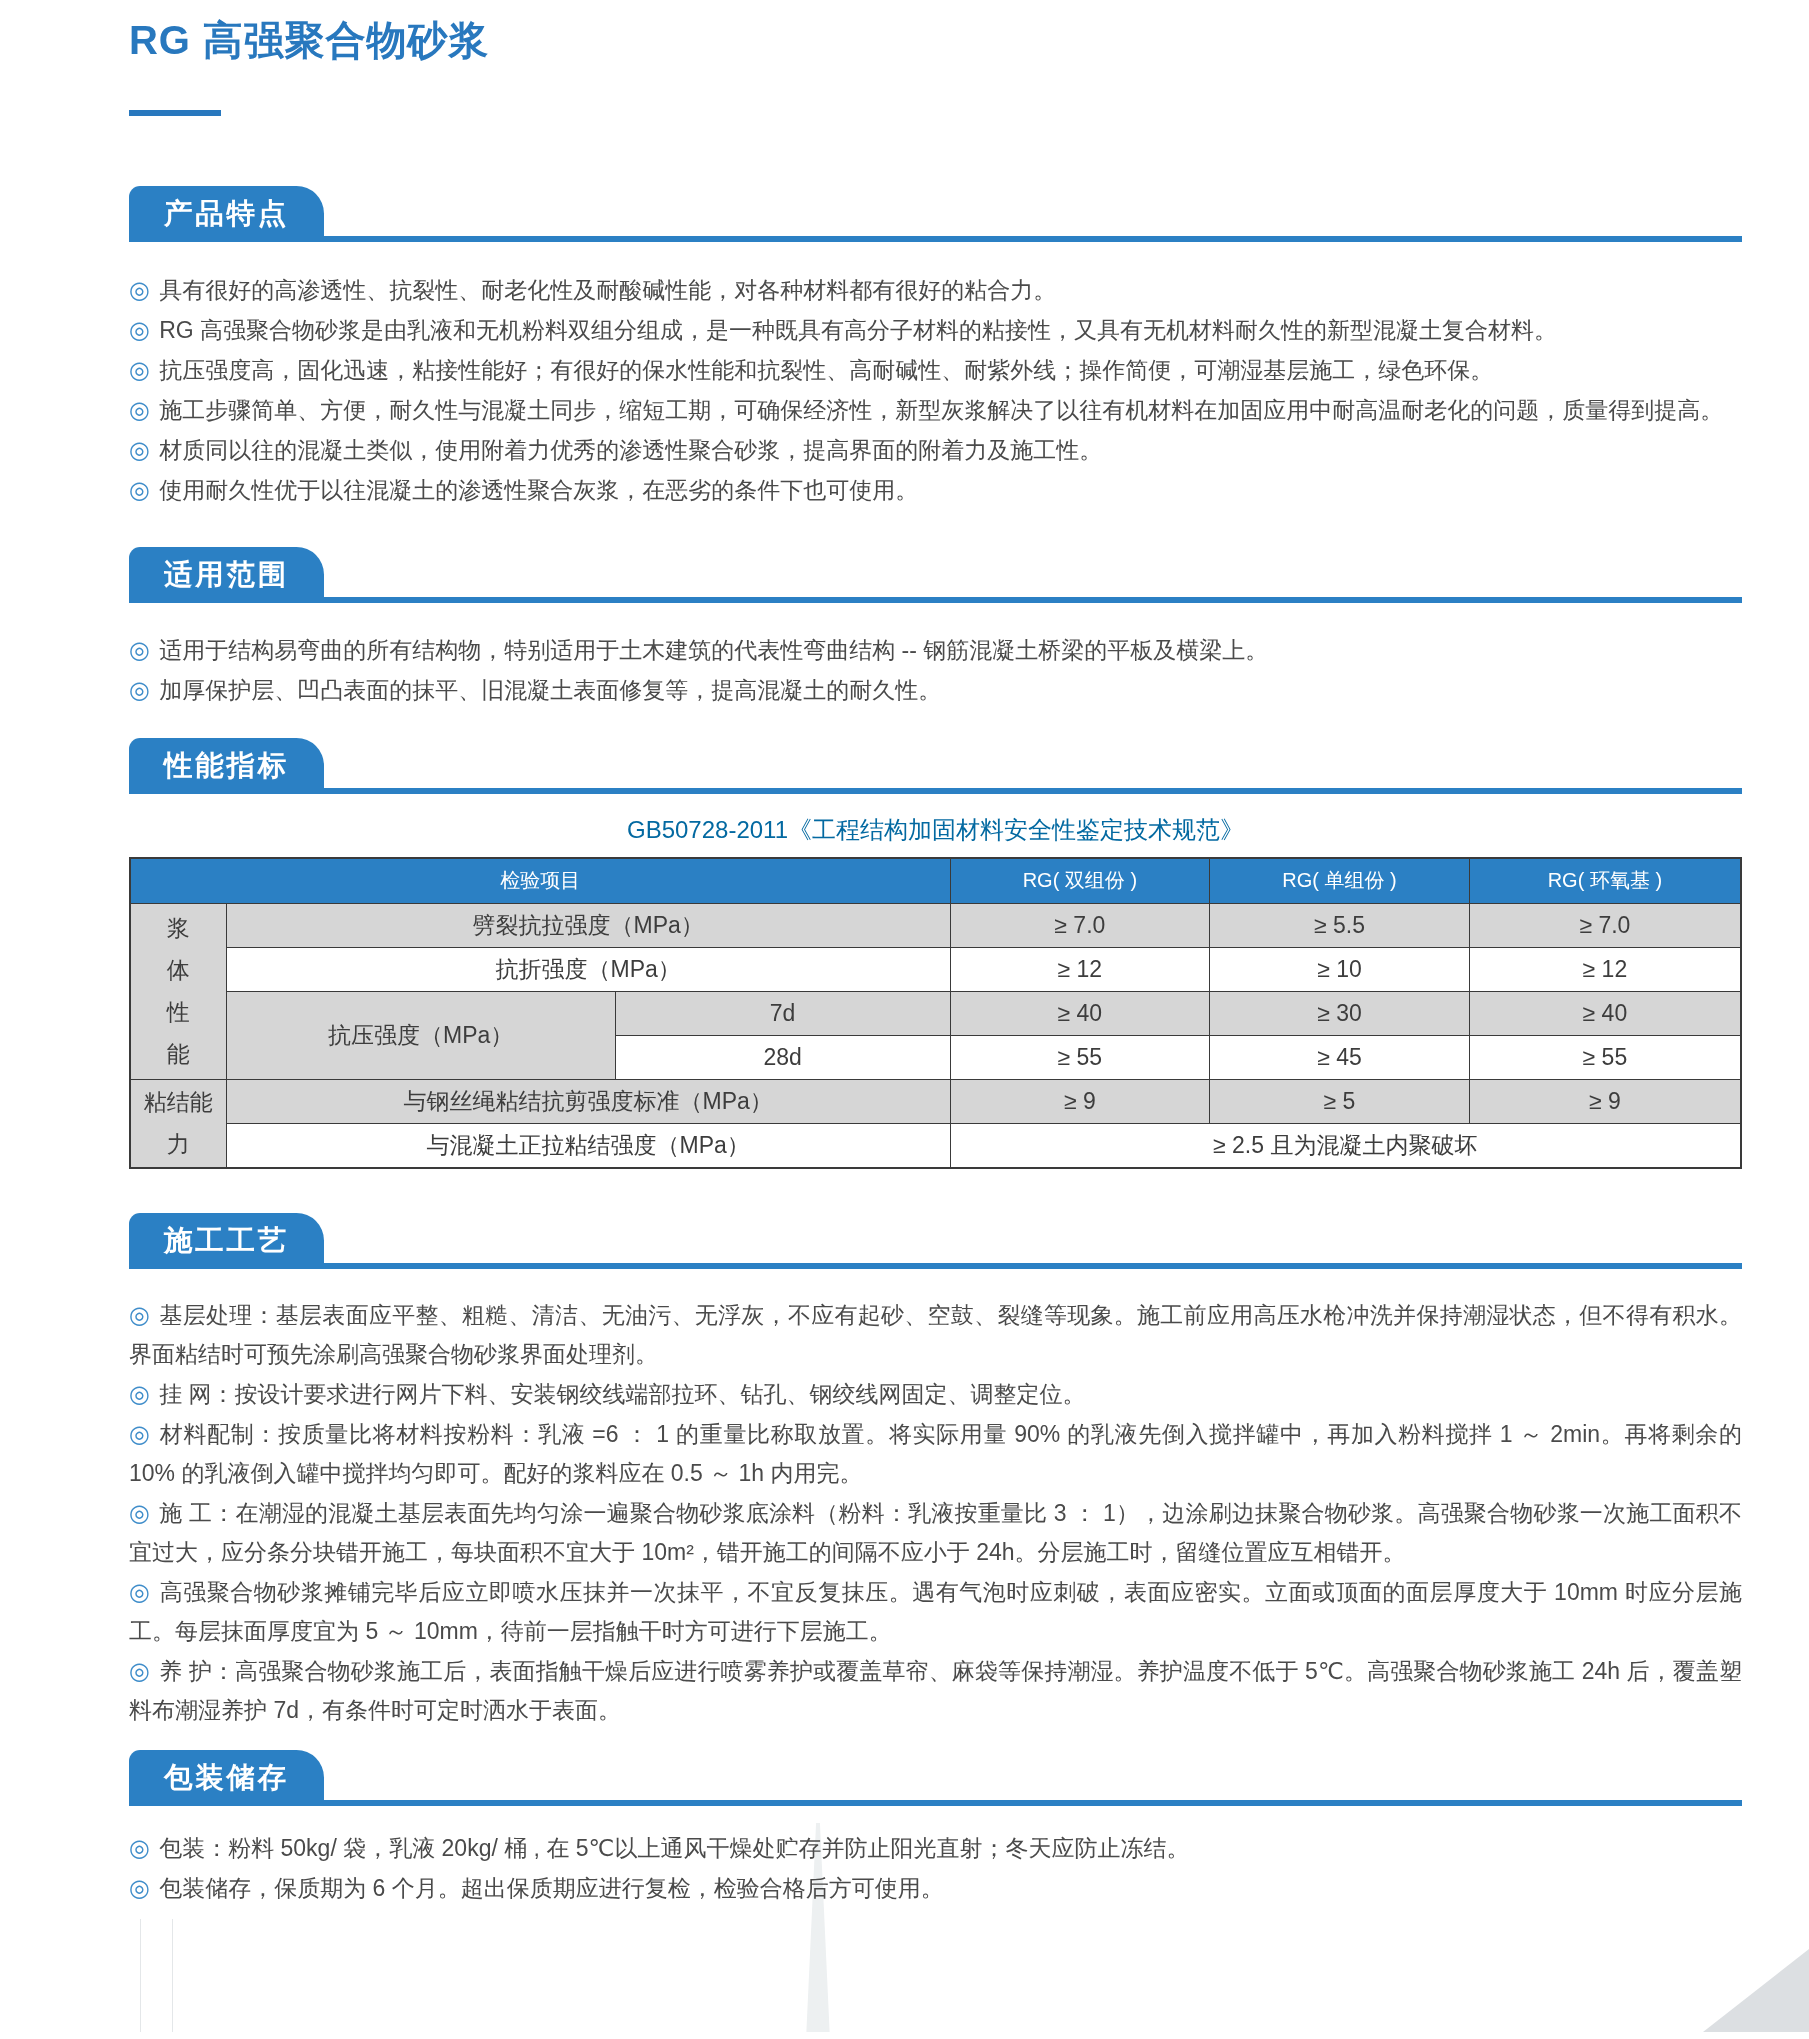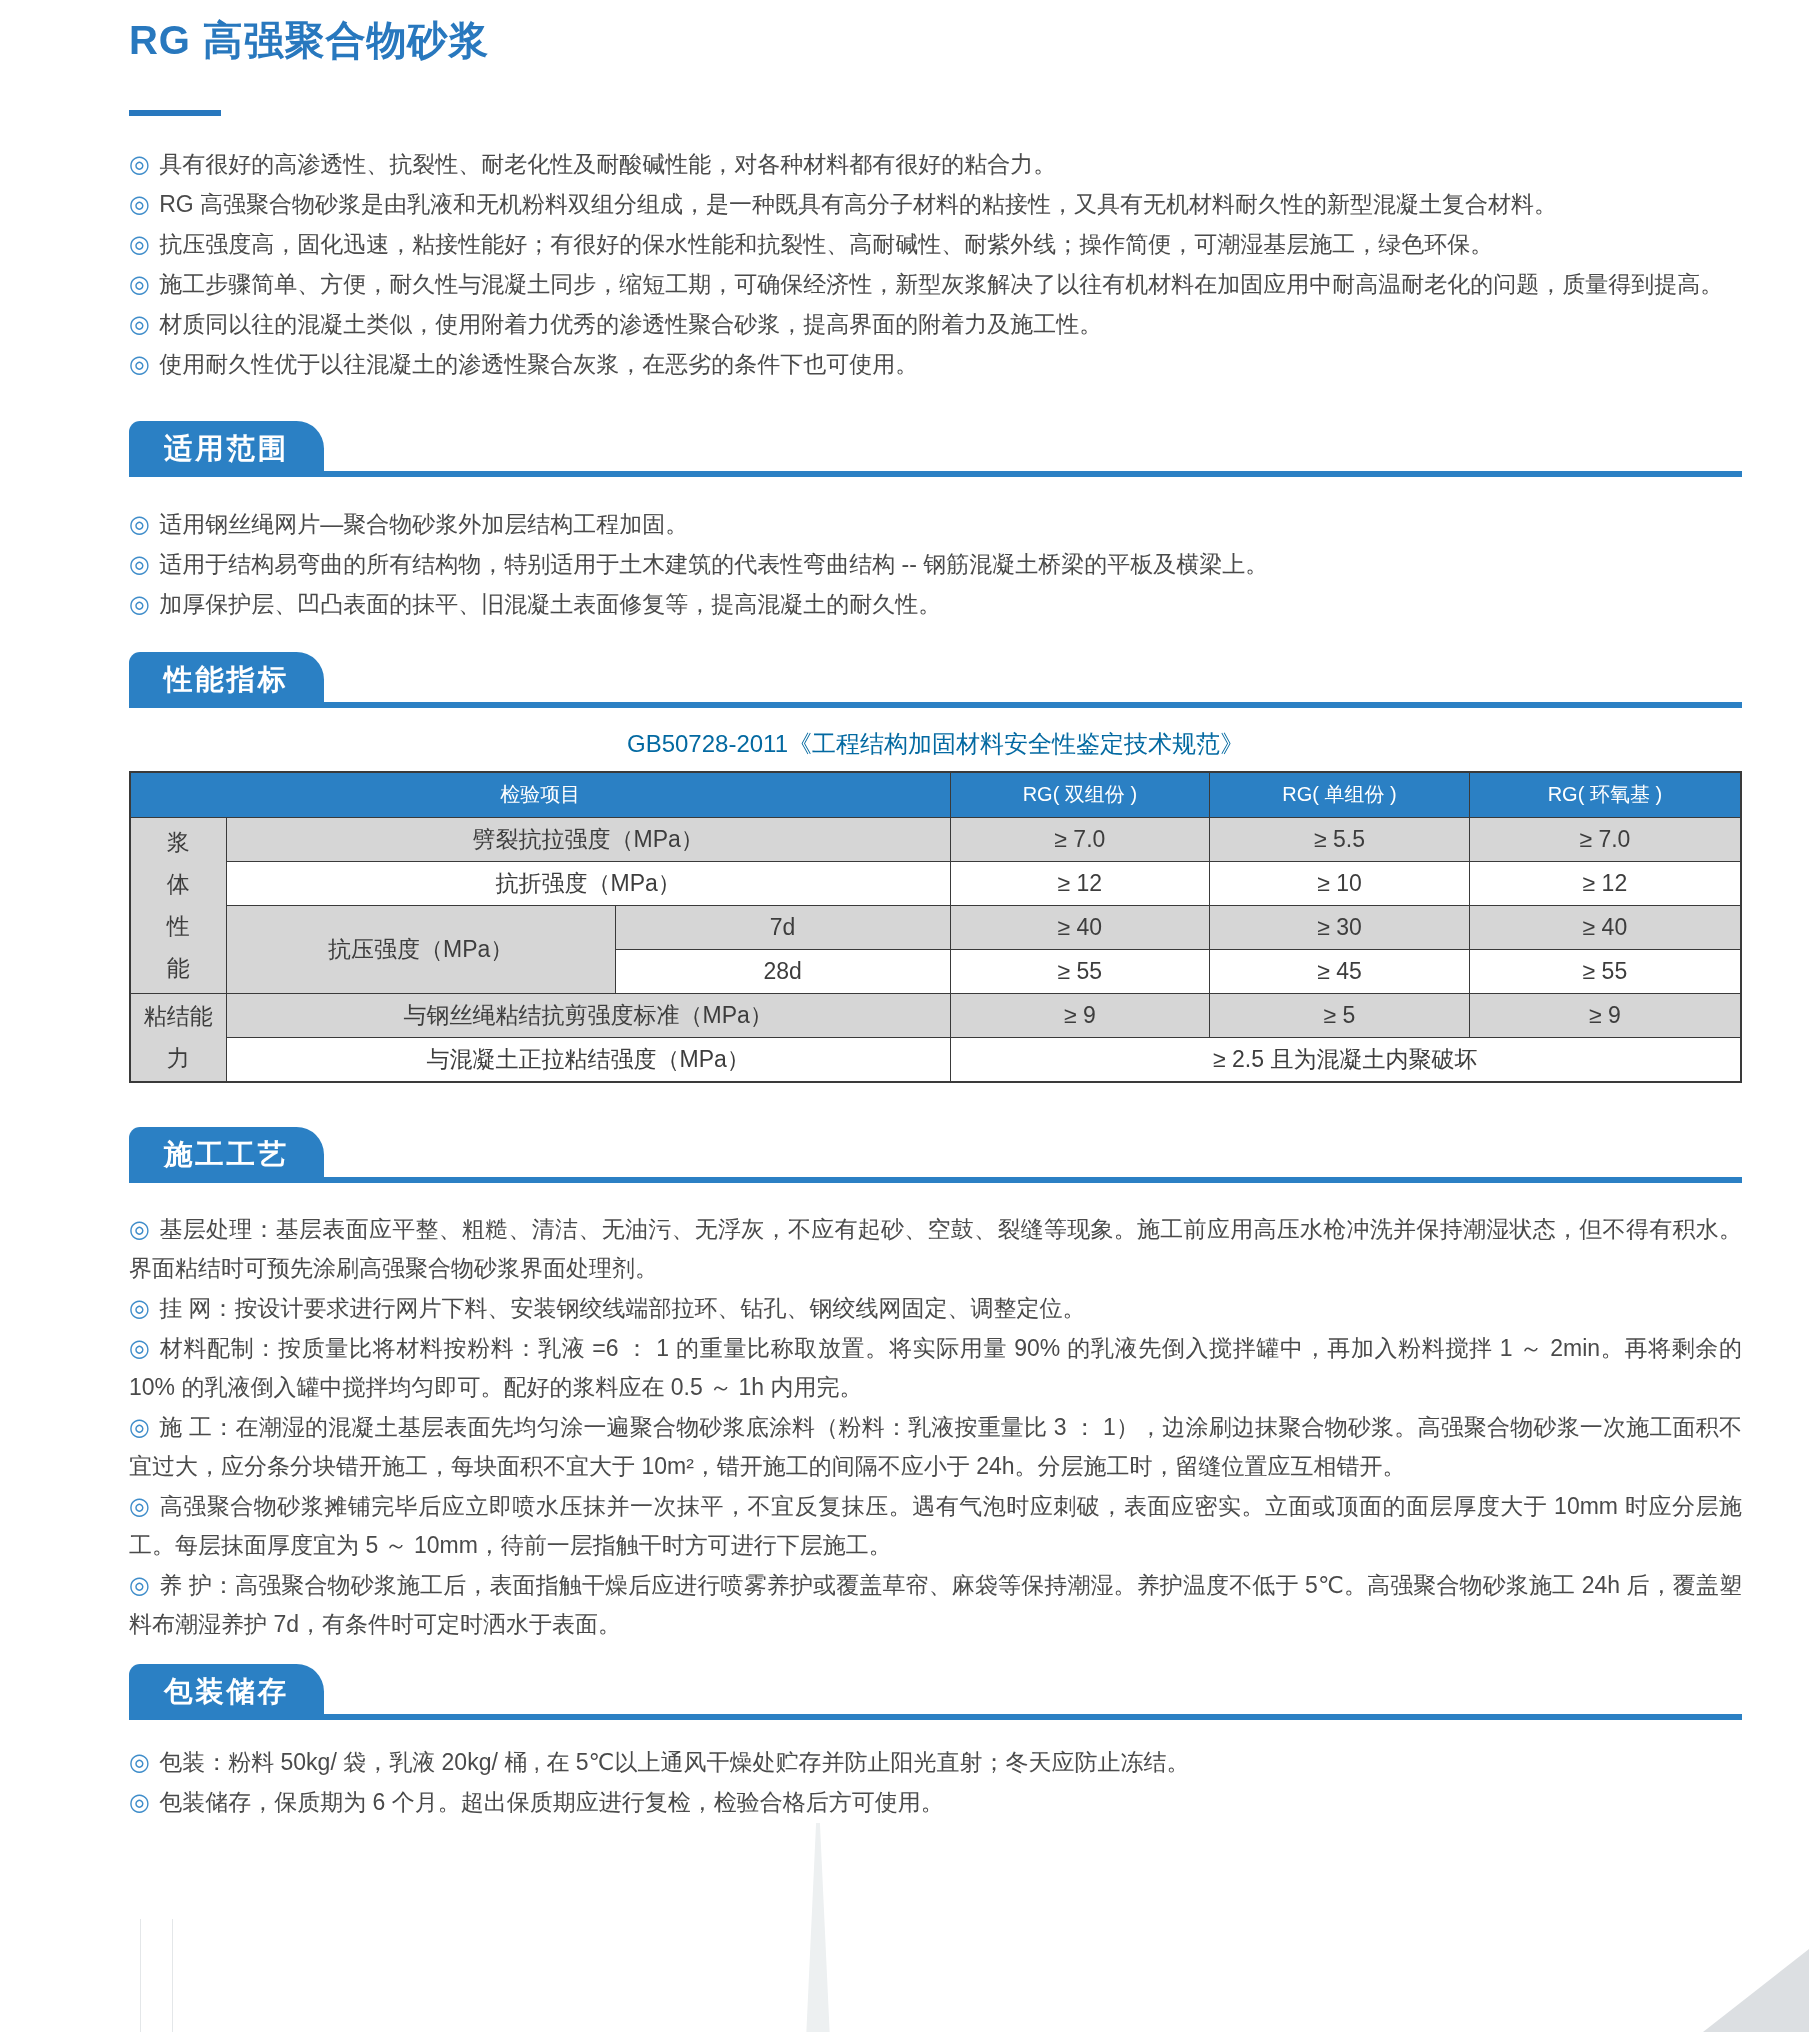--- a/index.html
+++ b/index.html
@@ -54,35 +54,38 @@
 
 <div class="page">
   <div class="wm-left"></div>
   <div class="wm-tower"></div>
   <div class="corner-shape"></div>
 
   <div class="content">
     <h1 class="doc-title">RG 高强聚合物砂浆</h1>
     <div class="title-underline"></div>
 
+    <div class="sec-head m-sec1">
+      <div class="sec-rule"></div>
+      <div class="sec-badge">产品特点</div>
+    </div>
     <div class="bullets">
       <div class="bullet"><span class="mk">◎</span><span>具有很好的高渗透性、抗裂性、耐老化性及耐酸碱性能，对各种材料都有很好的粘合力。</span></div>
       <div class="bullet"><span class="mk">◎</span><span>RG 高强聚合物砂浆是由乳液和无机粉料双组分组成，是一种既具有高分子材料的粘接性，又具有无机材料耐久性的新型混凝土复合材料。</span></div>
       <div class="bullet"><span class="mk">◎</span><span>抗压强度高，固化迅速，粘接性能好；有很好的保水性能和抗裂性、高耐碱性、耐紫外线；操作简便，可潮湿基层施工，绿色环保。</span></div>
       <div class="bullet"><span class="mk">◎</span><span>施工步骤简单、方便，耐久性与混凝土同步，缩短工期，可确保经济性，新型灰浆解决了以往有机材料在加固应用中耐高温耐老化的问题，质量得到提高。</span></div>
       <div class="bullet"><span class="mk">◎</span><span>材质同以往的混凝土类似，使用附着力优秀的渗透性聚合砂浆，提高界面的附着力及施工性。</span></div>
       <div class="bullet"><span class="mk">◎</span><span>使用耐久性优于以往混凝土的渗透性聚合灰浆，在恶劣的条件下也可使用。</span></div>
     </div>
 
     <div class="sec-head m-sec2">
       <div class="sec-rule"></div>
       <div class="sec-badge">适用范围</div>
     </div>
     <div class="bullets">
-      <div class="bullet"><span class="mk">◎</span><span>适用钢丝绳网片—聚合物砂浆外加层结构工程加固。</span></div>
       <div class="bullet"><span class="mk">◎</span><span>适用于结构易弯曲的所有结构物，特别适用于土木建筑的代表性弯曲结构 -- 钢筋混凝土桥梁的平板及横梁上。</span></div>
       <div class="bullet"><span class="mk">◎</span><span>加厚保护层、凹凸表面的抹平、旧混凝土表面修复等，提高混凝土的耐久性。</span></div>
     </div>
 
     <div class="sec-head m-sec3">
       <div class="sec-rule"></div>
       <div class="sec-badge">性能指标</div>
     </div>
     <div class="tbl-caption">GB50728-2011《工程结构加固材料安全性鉴定技术规范》</div>
 

